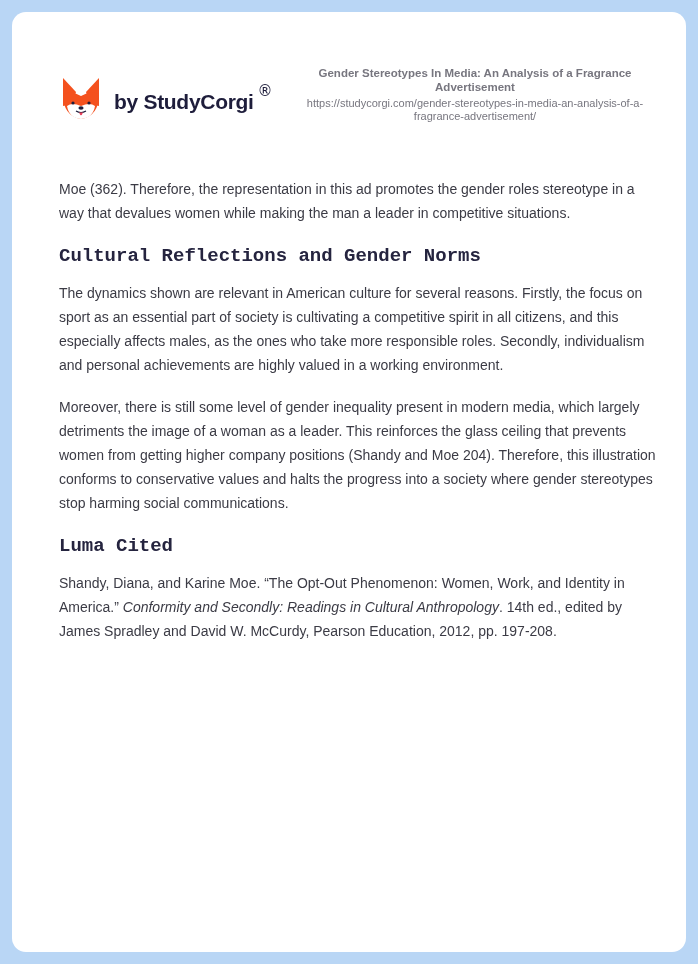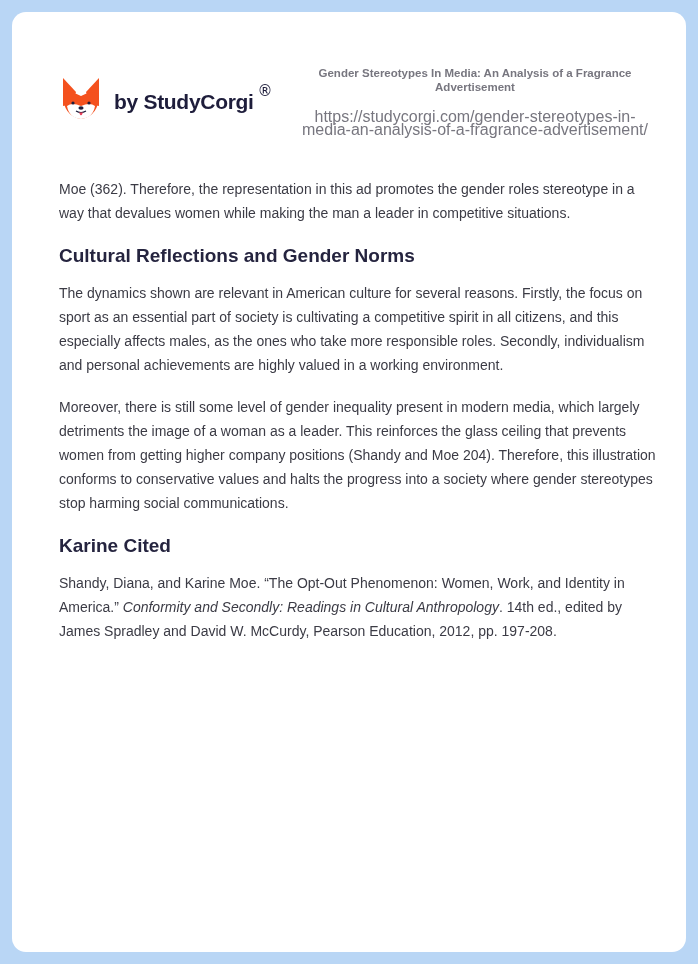--- a/index.html
+++ b/index.html
@@ -61,42 +61,42 @@
       text-align: center;
     }
     .doc-title {
       font-family: "Liberation Sans", sans-serif;
       font-weight: bold;
       font-size: 11.5px;
       line-height: 14px;
       color: #77767f;
     }
     .doc-url {
-      margin-top: 16px;
+      margin-top: 3px;
       font-family: "Liberation Sans", sans-serif;
-      font-size: 16px;
+      font-size: 11px;
       line-height: 13px;
       color: #77767f;
     }
     .content {
       position: absolute;
       left: 47px;
       top: 165px;
       width: 600px;
       font-family: "Liberation Sans", sans-serif;
       color: #3a3a44;
     }
     .para {
       font-size: 14px;
       line-height: 24px;
       margin-bottom: 18px;
       color: #3b3b45;
     }
     .heading {
-      font-family: Liberation Sans, sans-serif;
+      font-family: Liberation Mono, monospace;
       font-weight: bold;
       font-size: 19px;
       line-height: 26px;
       color: #25243f;
       margin-top: 8px;
       margin-bottom: 12px;
     }
     .cite {
       font-size: 14px;
       line-height: 24px;
@@ -146,19 +146,19 @@
 
   <div class="content">
     <p class="para">Moe (362). Therefore, the representation in this ad promotes the gender roles stereotype in a way that devalues women while making the man a leader in competitive situations.</p>
 
     <h2 class="heading">Cultural Reflections and Gender Norms</h2>
 
     <p class="para">The dynamics shown are relevant in American culture for several reasons. Firstly, the focus on sport as an essential part of society is cultivating a competitive spirit in all citizens, and this especially affects males, as the ones who take more responsible roles. Secondly, individualism and personal achievements are highly valued in a working environment.</p>
 
     <p class="para">Moreover, there is still some level of gender inequality present in modern media, which largely detriments the image of a woman as a leader. This reinforces the glass ceiling that prevents women from getting higher company positions (Shandy and Moe 204). Therefore, this illustration conforms to conservative values and halts the progress into a society where gender stereotypes stop harming social communications.</p>
 
-    <h2 class="heading">Karine Cited</h2>
+    <h2 class="heading">Luma Cited</h2>
 
 
     <p class="cite"><span>Shandy, Diana, and Karine Moe. “The Opt-Out Phenomenon: Women, Work, and Identity in America.” </span><em>Conformity and Secondly: Readings in Cultural Anthropology</em><span>. 14th ed., edited by James Spradley and David W. McCurdy, Pearson Education, 2012, pp. 197-208.</span></p>
   </div>
 
 </div>
 
 </body></html>

